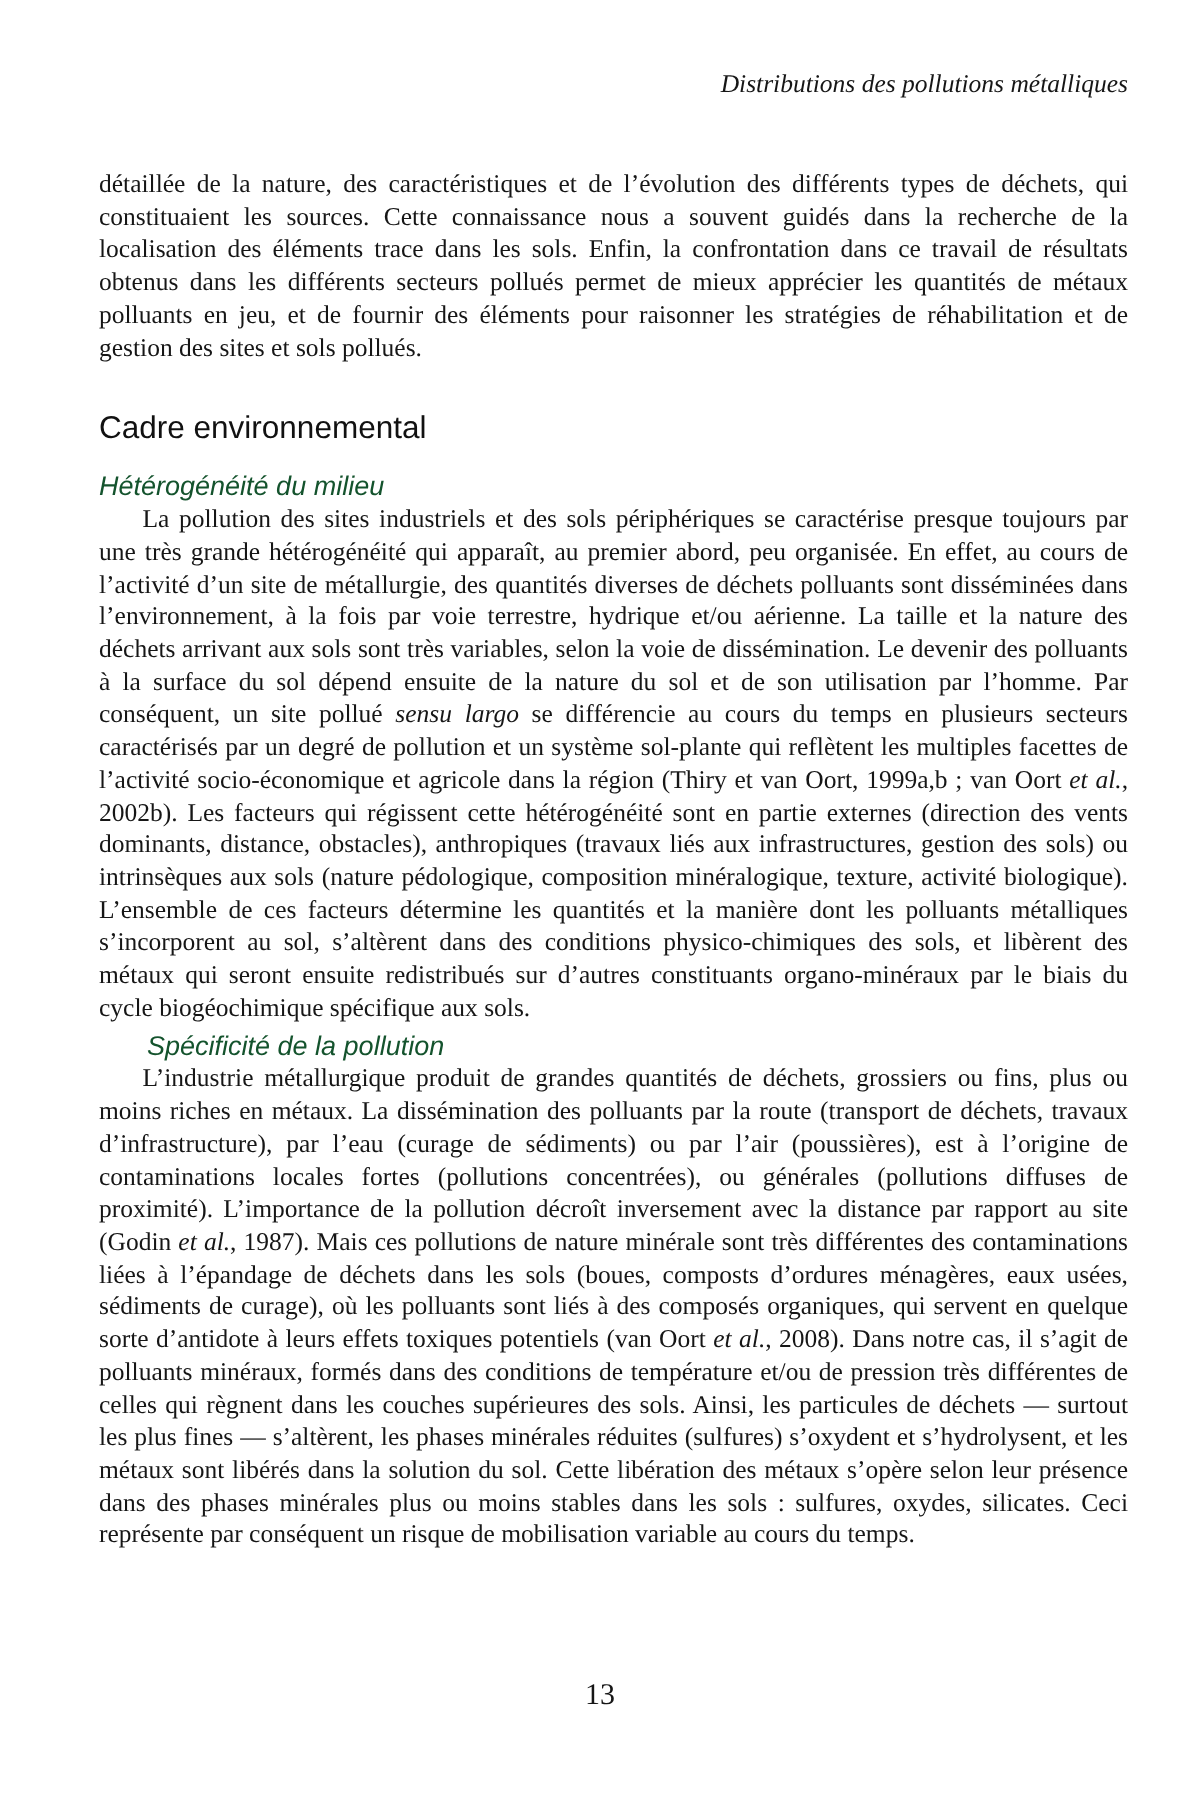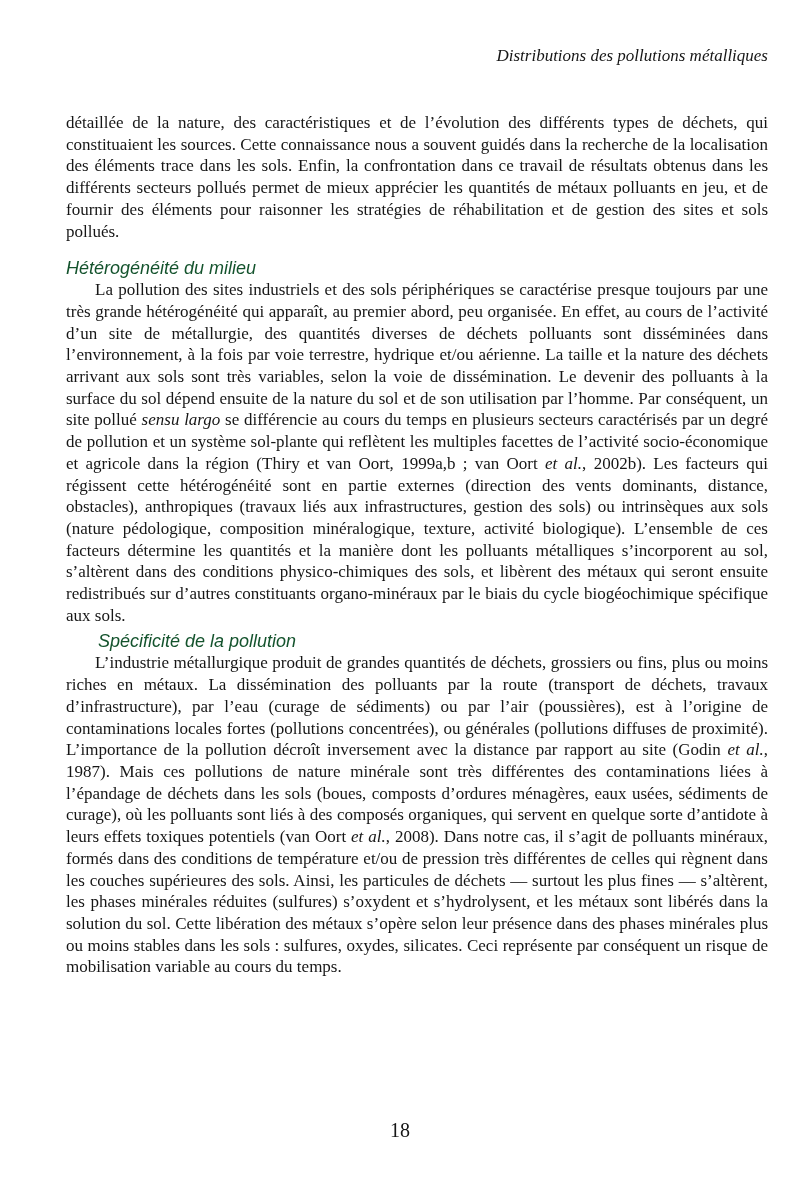--- a/index.html
+++ b/index.html
@@ -6,21 +6,21 @@
     margin: 0;
     padding: 0;
     background: #ffffff;
   }
   .page {
     position: relative;
     width: 800px;
     height: 1200px;
     background: #ffffff;
     box-sizing: border-box;
-    padding: 45px 32px 0 66px;
+    padding: 45px 48px 0 66px;
     font-family: "Liberation Serif", serif;
     font-size: 17px;
     color: #161616;
     overflow: hidden;
   }
   .running-header {
     text-align: right;
     font-style: italic;
     font-size: 17px;
     line-height: 21px;
@@ -74,24 +74,25 @@
 </style>
 </head>
 <body>
 
 <div class="page">
 
   <div class="running-header">Distributions des pollutions métalliques</div>
 
   <p class="body-par intro-par"><span>détaillée de la nature, des caractéristiques et de l’évolution des différents types de déchets, qui constituaient les sources. Cette connaissance nous a souvent guidés dans la recherche de la localisation des éléments trace dans les sols. Enfin, la confrontation dans ce travail de résultats obtenus dans les différents secteurs pollués permet de mieux apprécier les quantités de métaux polluants en jeu, et de fournir des éléments pour raisonner les stratégies de réhabilitation et de gestion des sites et sols pollués.</span></p>
 
+  <h1 class="section-title">Cadre environnemental</h1>
 
   <h2 class="subsection-title">Hétérogénéité du milieu</h2>
 
   <p class="body-par indented"><span>La pollution des sites industriels et des sols périphériques se caractérise presque toujours par une très grande hétérogénéité qui apparaît, au premier abord, peu organisée. En effet, au cours de l’activité d’un site de métallurgie, des quantités diverses de déchets polluants sont disséminées dans l’environnement, à la fois par voie terrestre, hydrique et/ou aérienne. La taille et la nature des déchets arrivant aux sols sont très variables, selon la voie de dissémination. Le devenir des polluants à la surface du sol dépend ensuite de la nature du sol et de son utilisation par l’homme. Par conséquent, un site pollué </span><span class="it">sensu largo</span><span> se différencie au cours du temps en plusieurs secteurs caractérisés par un degré de pollution et un système sol-plante qui reflètent les multiples facettes de l’activité socio-économique et agricole dans la région (Thiry et van Oort, 1999a,b ; van Oort </span><span class="it">et al.</span><span>, 2002b). Les facteurs qui régissent cette hétérogénéité sont en partie externes (direction des vents dominants, distance, obstacles), anthropiques (travaux liés aux infrastructures, gestion des sols) ou intrinsèques aux sols (nature pédologique, composition minéralogique, texture, activité biologique). L’ensemble de ces facteurs détermine les quantités et la manière dont les polluants métalliques s’incorporent au sol, s’altèrent dans des conditions physico-chimiques des sols, et libèrent des métaux qui seront ensuite redistribués sur d’autres constituants organo-minéraux par le biais du cycle biogéochimique spécifique aux sols.</span></p>
 
   <h2 class="subsection-title second">Spécificité de la pollution</h2>
 
   <p class="body-par indented"><span>L’industrie métallurgique produit de grandes quantités de déchets, grossiers ou fins, plus ou moins riches en métaux. La dissémination des polluants par la route (transport de déchets, travaux d’infrastructure), par l’eau (curage de sédiments) ou par l’air (poussières), est à l’origine de contaminations locales fortes (pollutions concentrées), ou générales (pollutions diffuses de proximité). L’importance de la pollution décroît inversement avec la distance par rapport au site (Godin </span><span class="it">et al.</span><span>, 1987). Mais ces pollutions de nature minérale sont très différentes des contaminations liées à l’épandage de déchets dans les sols (boues, composts d’ordures ménagères, eaux usées, sédiments de curage), où les polluants sont liés à des composés organiques, qui servent en quelque sorte d’antidote à leurs effets toxiques potentiels (van Oort </span><span class="it">et al.</span><span>, 2008). Dans notre cas, il s’agit de polluants minéraux, formés dans des conditions de température et/ou de pression très différentes de celles qui règnent dans les couches supérieures des sols. Ainsi, les particules de déchets — surtout les plus fines — s’altèrent, les phases minérales réduites (sulfures) s’oxydent et s’hydrolysent, et les métaux sont libérés dans la solution du sol. Cette libération des métaux s’opère selon leur présence dans des phases minérales plus ou moins stables dans les sols : sulfures, oxydes, silicates. Ceci représente par conséquent un risque de mobilisation variable au cours du temps.</span></p>
 
-  <div class="page-number">18</div>
+  <div class="page-number">13</div>
 
 </div>
 
 </body></html>

